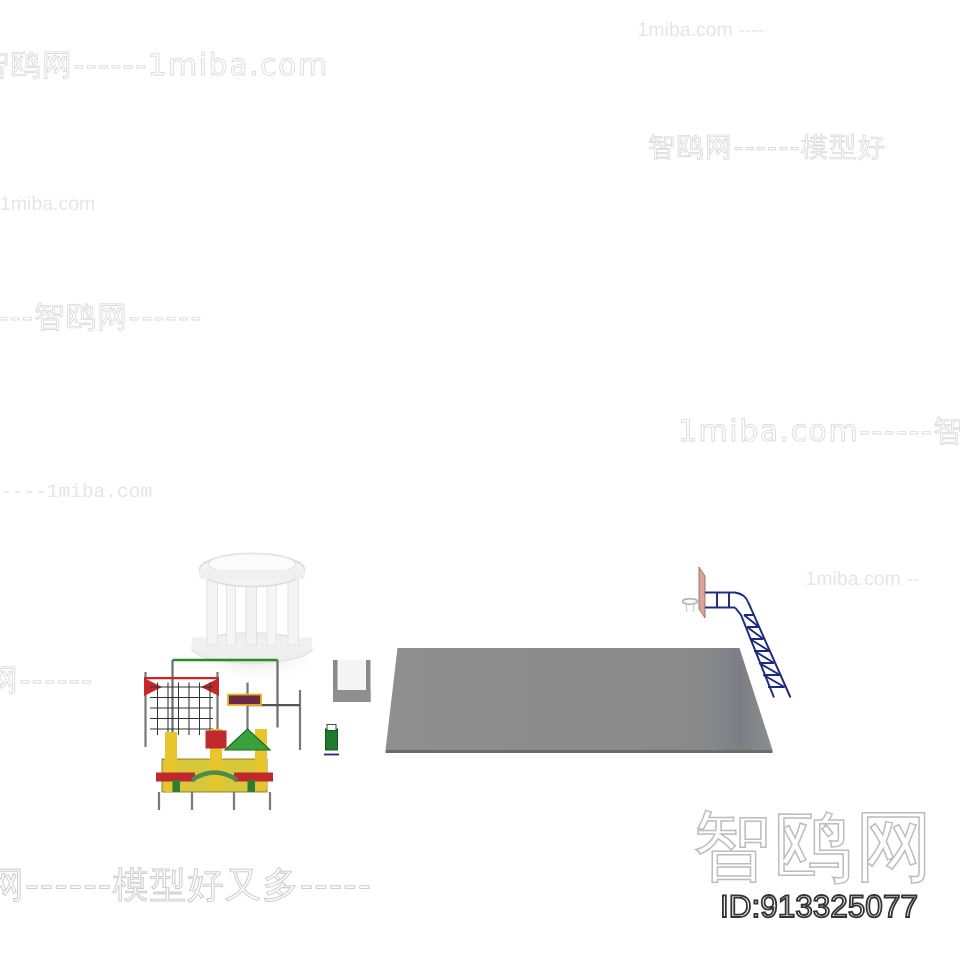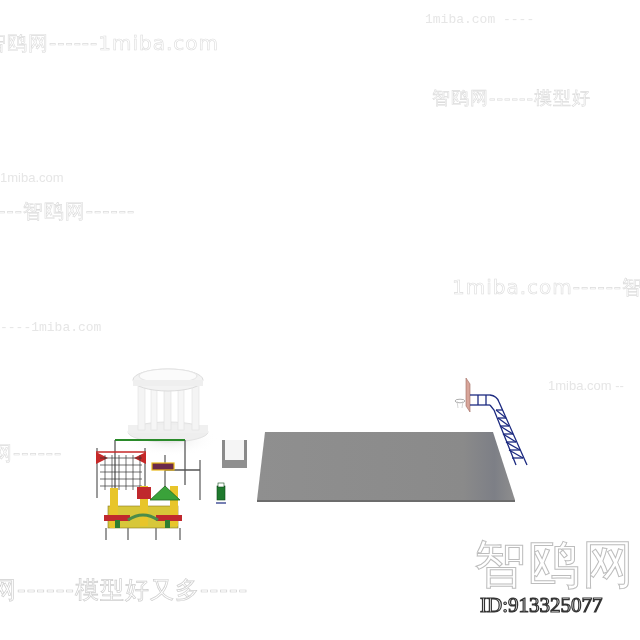--- a/index.html
+++ b/index.html
@@ -1,35 +1,35 @@
 <!DOCTYPE html>
 <html><head>
   <meta charset="utf-8">
   <style>
     html, body { margin: 0; padding: 0; }
     body { width: 640px; height: 640px; background: #ffffff; position: relative; overflow: hidden; font-family: "DejaVu Sans", sans-serif; }
     .wm { position: absolute; white-space: nowrap; color: #ececec; pointer-events: none; }
     .wm-url { font-family: "Liberation Sans", sans-serif; font-size: 13px; color: #e6e6e6; }
     .wm-cn { font-size: 18px; color: transparent; -webkit-text-stroke: 0.6px #dcdcdc; letter-spacing: 1px; }
-    .logo-big { position: absolute; left: 474px; top: 530px; font-size: 52px; color: transparent; -webkit-text-stroke: 1px #bdbdbd; letter-spacing: 2px; }
-    .logo-id { position: absolute; left: 480px; top: 593px; font-family: Liberation Serif, serif; font-size: 21px; color: #ffffff; -webkit-text-stroke: 1.2px #333; letter-spacing: 0px; }
+    .logo-big { position: absolute; left: 462px; top: 530px; font-size: 52px; color: transparent; -webkit-text-stroke: 1px #bdbdbd; letter-spacing: 2px; }
+    .logo-id { position: absolute; left: 480px; top: 593px; font-family: Liberation Sans, sans-serif; font-size: 21px; color: #ffffff; -webkit-text-stroke: 1.2px #333; letter-spacing: 0px; }
     .scene { position: absolute; left: 0; top: 0; width: 640px; height: 640px; }
   </style>
 </head>
 <body>
 
 <div class="wm-layer">
-  <div class="wm wm-url" style="left:425px;top:12px;font-family:Liberation Mono, monospace;">1miba.com ----</div>
+  <div class="wm wm-url" style="left:425px;top:12px;">1miba.com ----</div>
   <div class="wm wm-cn" style="left:-14px;top:30px;font-size:20px;">智鸥网------1miba.com</div>
   <div class="wm wm-cn" style="left:432px;top:86px;">智鸥网------模型好</div>
-  <div class="wm wm-url" style="left:0px;top:128px;margin-top:42px;">1miba.com</div>
+  <div class="wm wm-url" style="left:0px;top:128px;">1miba.com</div>
   <div class="wm wm-cn" style="left:-10px;top:198px;font-size:20px;">----智鸥网------</div>
   <div class="wm wm-cn" style="left:452px;top:274px;font-size:20px;">1miba.com------智鸥网</div>
   <div class="wm wm-url" style="left:0px;top:320px;font-family:Liberation Mono, monospace;">----1miba.com</div>
-  <div class="wm wm-url" style="left:548px;top:378px;">1miba.com --</div>
+  <div class="wm wm-url" style="left:537px;top:378px;">1miba.com --</div>
   <div class="wm wm-cn" style="left:-8px;top:440px;font-size:20px;">网------</div>
   <div class="wm wm-cn" style="left:-8px;top:574px;font-size:24px;-webkit-text-stroke:0.7px #cfcfcf;">网------模型好又多-----</div>
 </div>
 
 <svg class="scene" viewBox="0 0 640 640" xmlns="http://www.w3.org/2000/svg">
   <defs>
     <linearGradient id="courtGrad" x1="0" y1="0" x2="1" y2="0">
       <stop offset="0" stop-color="#8f8f8f"></stop>
       <stop offset="0.8" stop-color="#8a8a8a"></stop>
       <stop offset="0.92" stop-color="#7d7f86"></stop>

